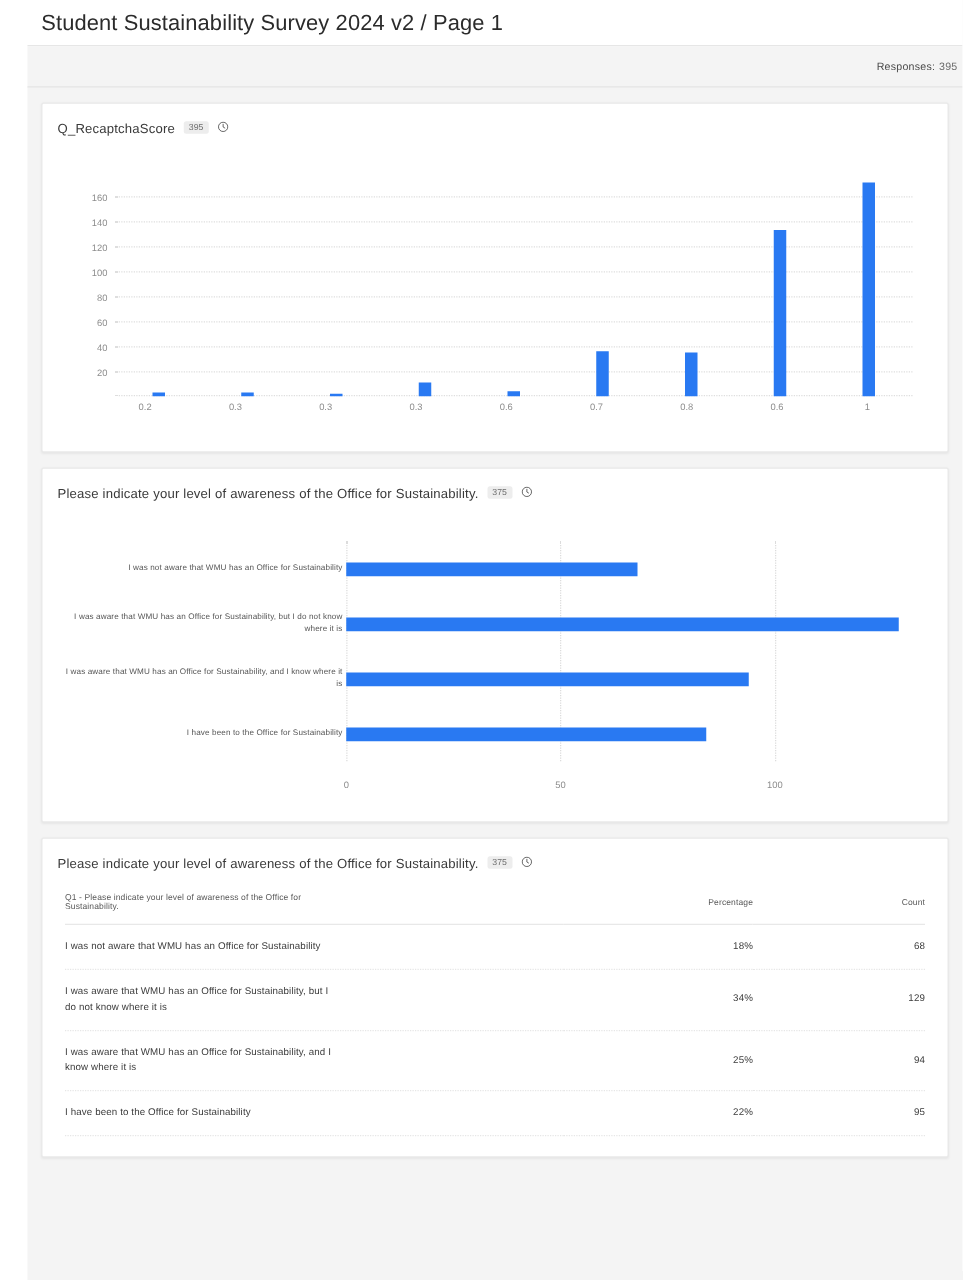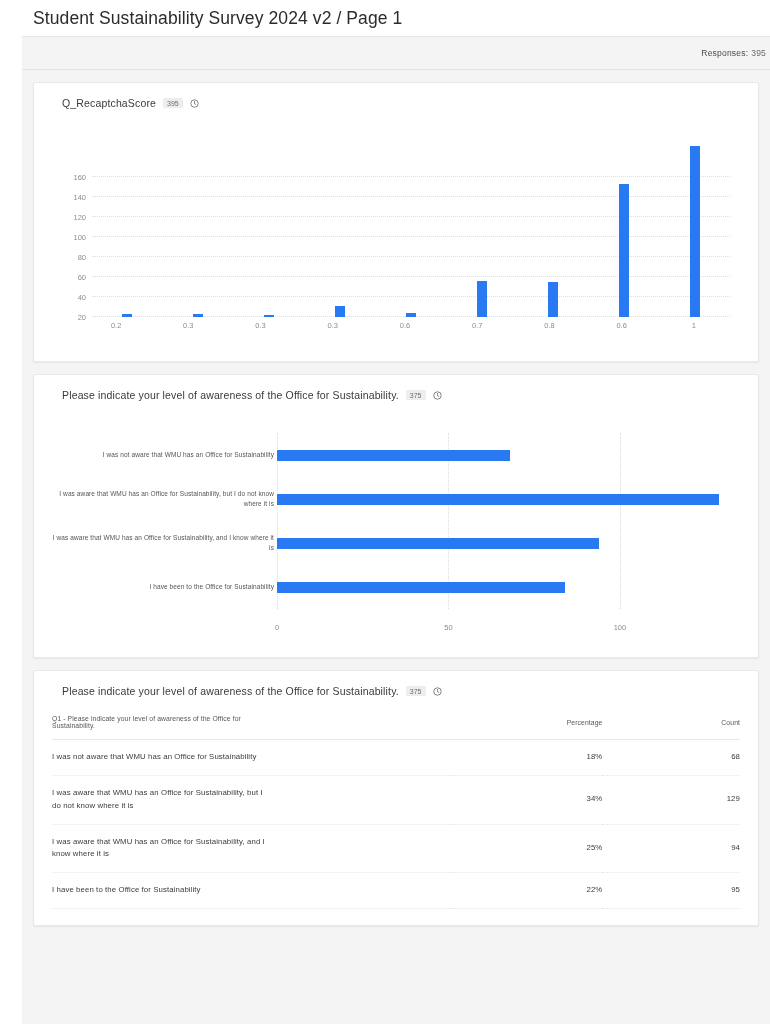--- a/index.html
+++ b/index.html
@@ -55,22 +55,22 @@
 
   
   .card {
     background: #ffffff;
     border: 1px solid #e9e9e9;
     border-radius: 2px;
     box-shadow: 0 1px 2px rgba(0,0,0,.06);
     margin: 12px 11px 0 11px;
   }
   .card-title-row {
-    display: flex; align-items: center;
-    padding: 14px 0 6px 28px;
+    display: flex; align-items: flex-start;
+    padding: 14px 0 6px 12px;
     gap: 7px;
   }
   .card-title {
     font-size: 10.5px;
     color: #3a3a3a;
     letter-spacing: .15px;
     white-space: nowrap;
   }
   .badge {
     background: #ededed;
@@ -79,21 +79,21 @@
     border-radius: 2px;
     padding: 2px 4px 1px 4px;
     line-height: 1;
   }
   .info-icon { display: inline-flex; align-items: center; }
 
   
   .chart1-wrap { position: relative; height: 246px; padding: 4px 12px 0 12px; }
   .c1-plot { position: absolute; left: 58px; right: 28px; top: 22px; height: 180px; }
   .c1-grid { position: absolute; left: 0; right: 0; height: 0;
-             border-top: 1px dotted #dedede; margin-top: 19px; }
+             border-top: 1px dotted #dedede; }
   .c1-ytick { position: absolute; right: calc(100% + 6px); transform: translateY(-50%);
               font-size: 7.5px; color: #8c8c8c; white-space: nowrap; }
   .c1-baseline { position: absolute; left: 0; right: 0; bottom: 0;
                  border-top: 1px dotted #dedede; }
   .c1-bars { position: absolute; left: 0; right: 0; bottom: 0; top: 0;
              display: flex; align-items: flex-end; }
   .c1-slot { flex: 1 1 0; display: flex; flex-direction: column;
              align-items: center; justify-content: flex-end; height: 100%; }
   .c1-bar { width: 10px; background: #2979f2; }
   .c1-xaxis { position: absolute; left: 46px; right: 28px; top: 206px;

